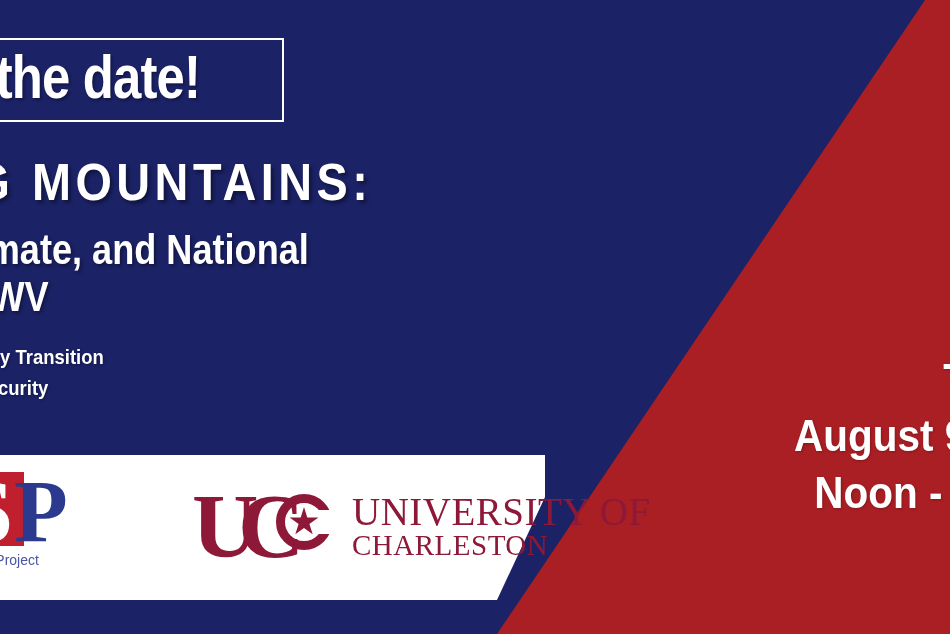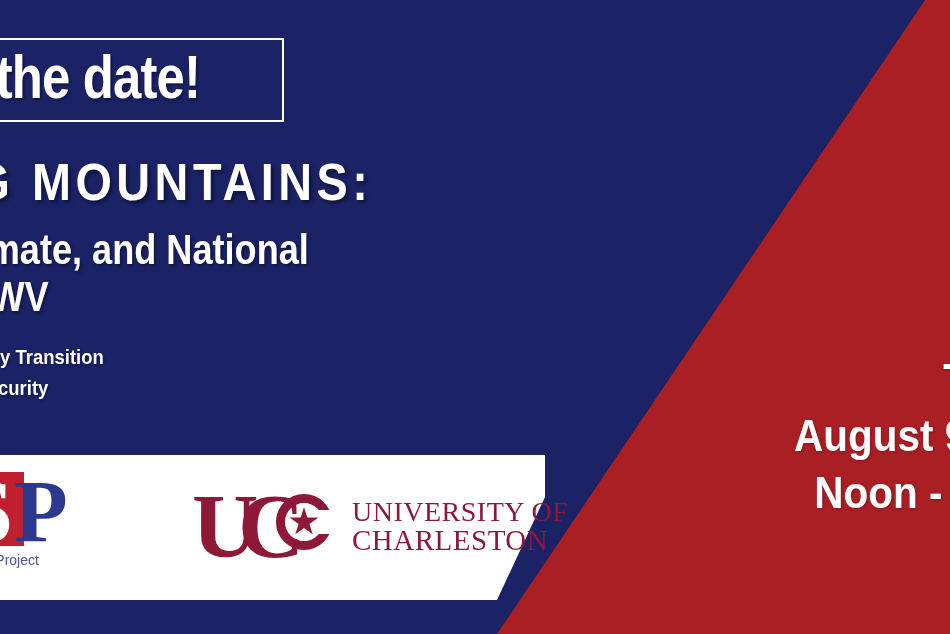--- a/index.html
+++ b/index.html
@@ -214,21 +214,21 @@
     height: 30px;
     background: #8e1838;
     clip-path: polygon(50% 0%, 61% 35%, 98% 35%, 68% 57%, 79% 91%, 50% 70%, 21% 91%, 32% 57%, 2% 35%, 39% 35%);
   }
   .uc-words {
     font-family: "Liberation Serif", serif;
     color: #8e1838;
     line-height: 1.0;
   }
   .uc-line1 {
-    font-size: 28px;
+    font-size: 39px;
     letter-spacing: 0.5px;
   }
   .uc-line2 {
     font-size: 29px;
     letter-spacing: 0.5px;
   }
 
   
   .date-col {
     position: absolute;

